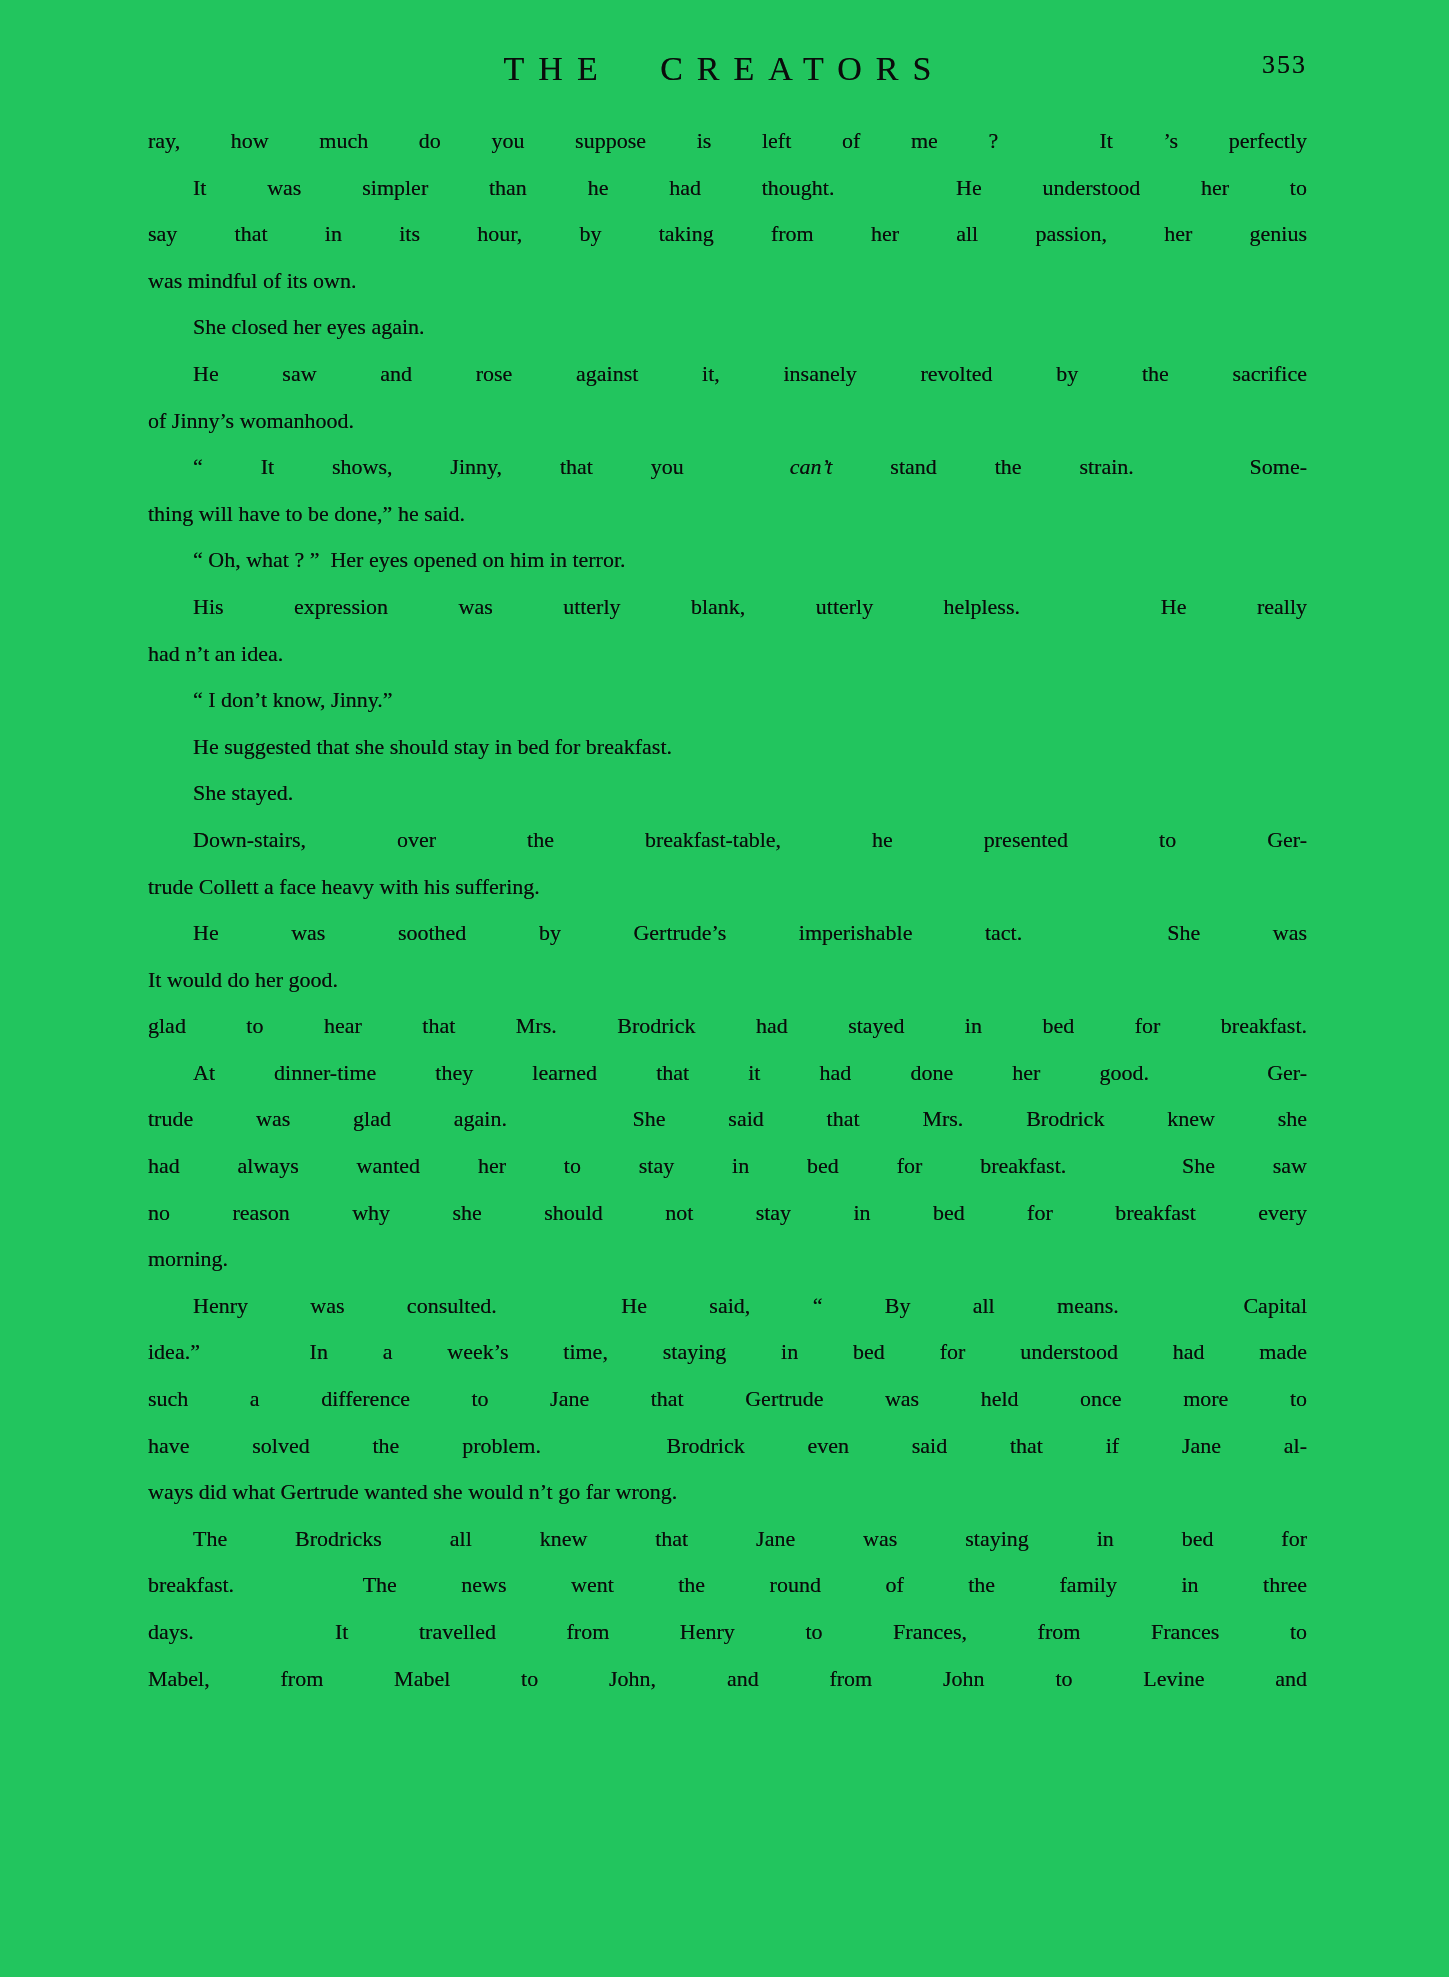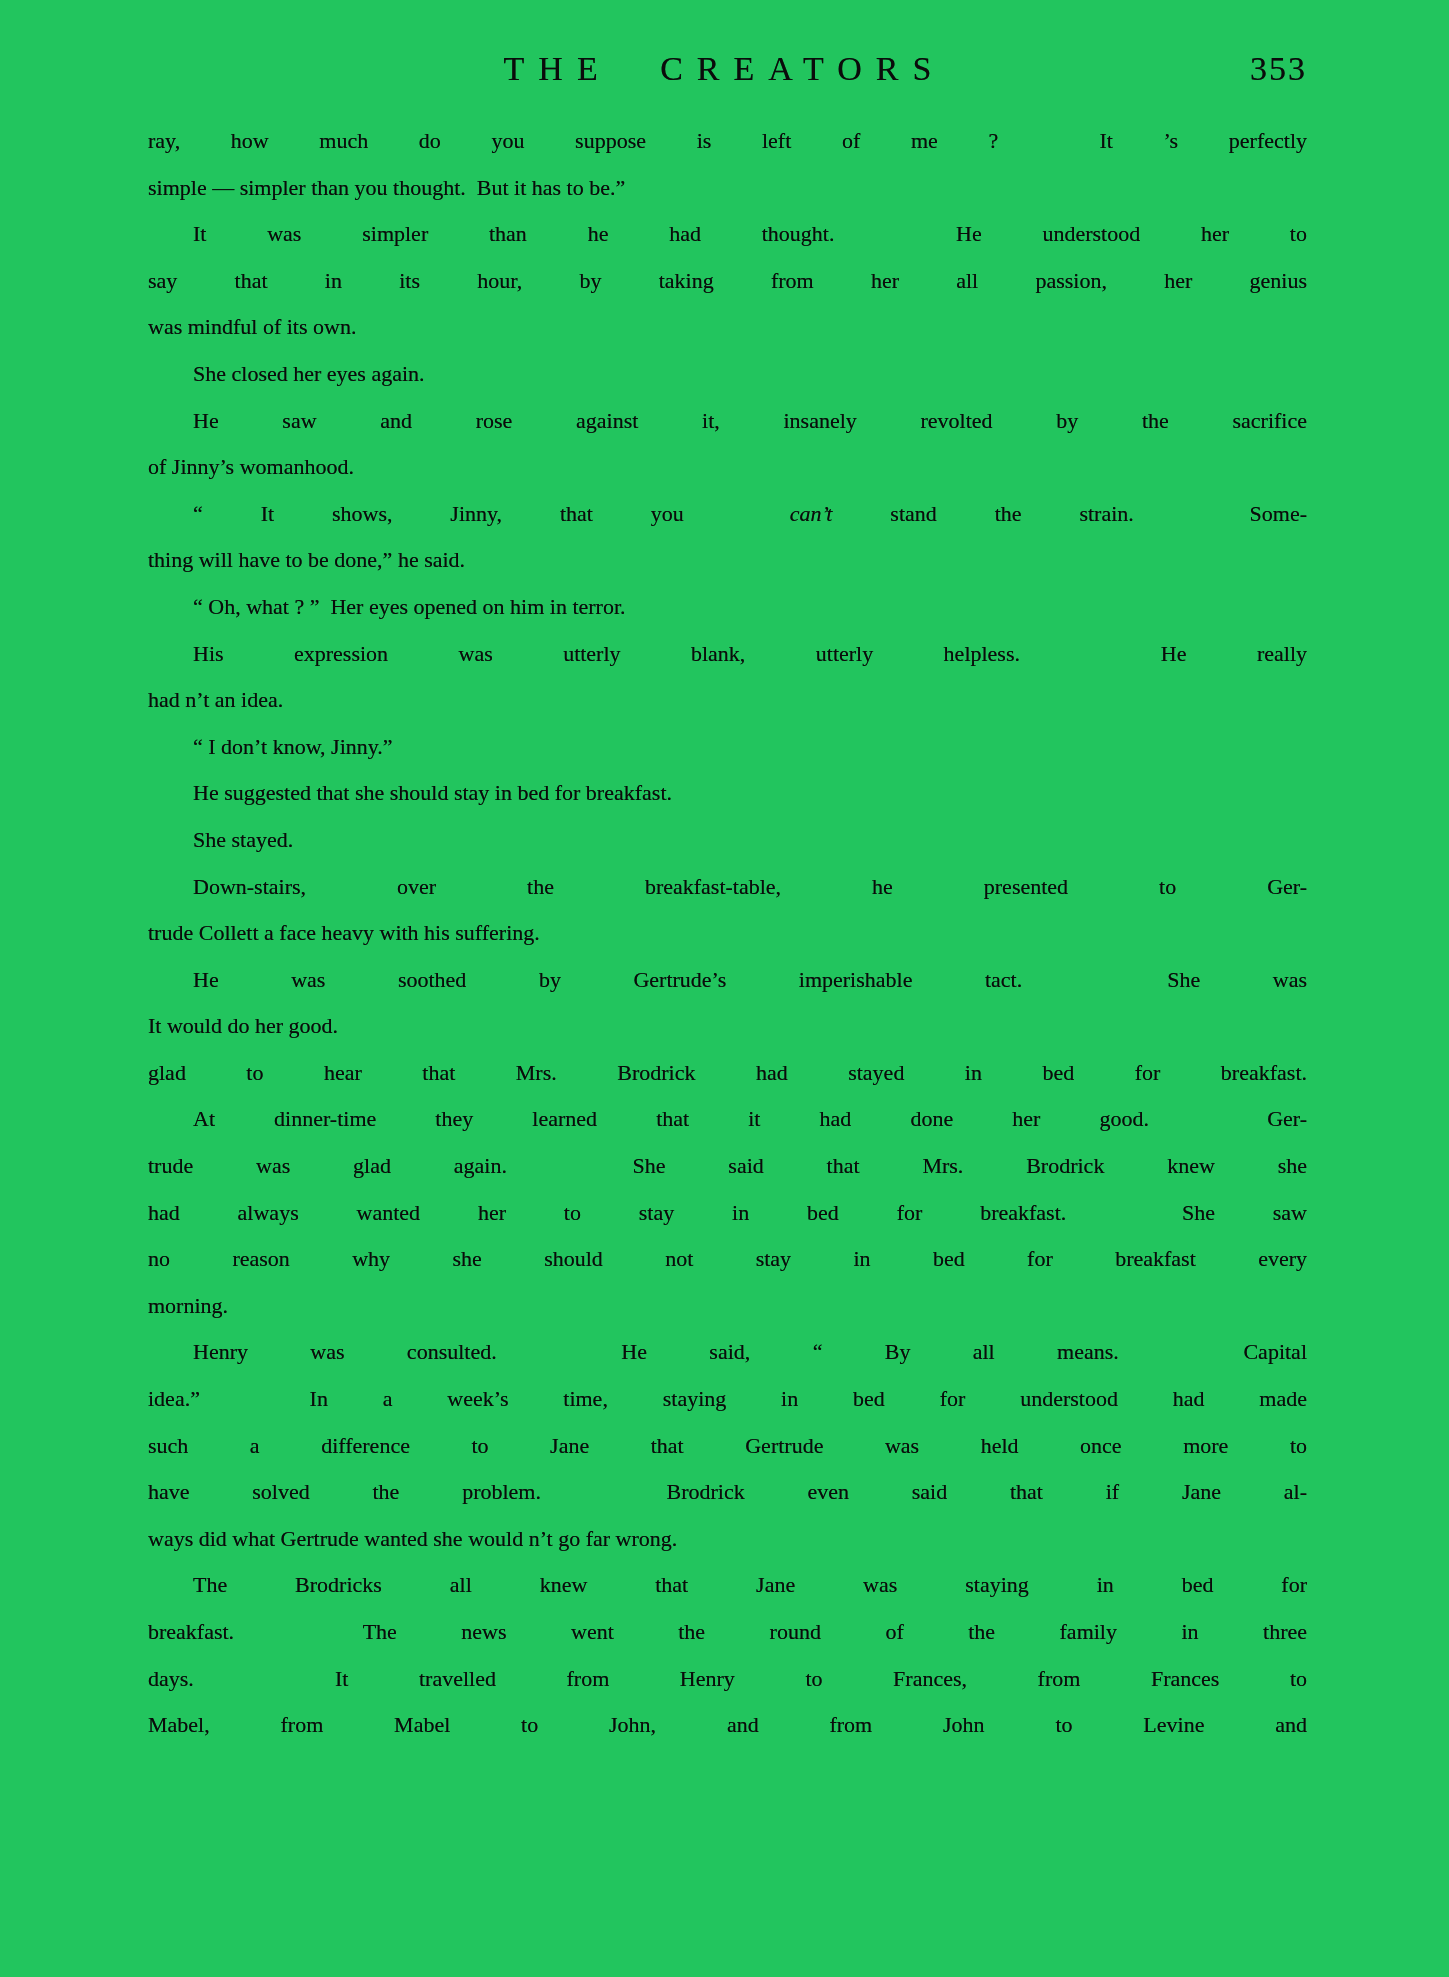--- a/index.html
+++ b/index.html
@@ -25,21 +25,21 @@
     text-align: center;
     font-size: 34px;
     letter-spacing: 14px;
     word-spacing: 26px;
     white-space: pre;
   }
   .page-number {
     position: absolute;
     top: 50px;
     right: 142px;
-    font-size: 34px;
+    font-size: 26px;
     letter-spacing: 2px;
   }
   .text-block {
     position: absolute;
     left: 148px;
     top: 118px;
     width: 1159px;
     font-size: 22px;
     line-height: 46.6px;
   }
@@ -60,21 +60,20 @@
   }
 </style>
 </head>
 <body>
 
 <div class="page">
   <div class="running-title">THE CREATORS</div>
   <div class="page-number">353</div>
   <div class="text-block" id="text-block">
       <div class="line justify">ray, how much do you suppose is left of me ?  It ’s perfectly</div>
-      <div class="line">simple — simpler than you thought.  But it has to be.”</div>
       <div class="line indent justify">It was simpler than he had thought.  He understood her to</div>
       <div class="line justify">say that in its hour, by taking from her all passion, her genius</div>
       <div class="line">was mindful of its own.</div>
       <div class="line indent">She closed her eyes again.</div>
       <div class="line indent justify">He saw and rose against it, insanely revolted by the sacrifice</div>
       <div class="line">of Jinny’s womanhood.</div>
       <div class="line indent justify">“ It shows, Jinny, that you <i>can’t</i> stand the strain.  Some-</div>
       <div class="line">thing will have to be done,” he said.</div>
       <div class="line indent">“ Oh, what ? ”  Her eyes opened on him in terror.</div>
       <div class="line indent justify">His expression was utterly blank, utterly helpless.  He really</div>

